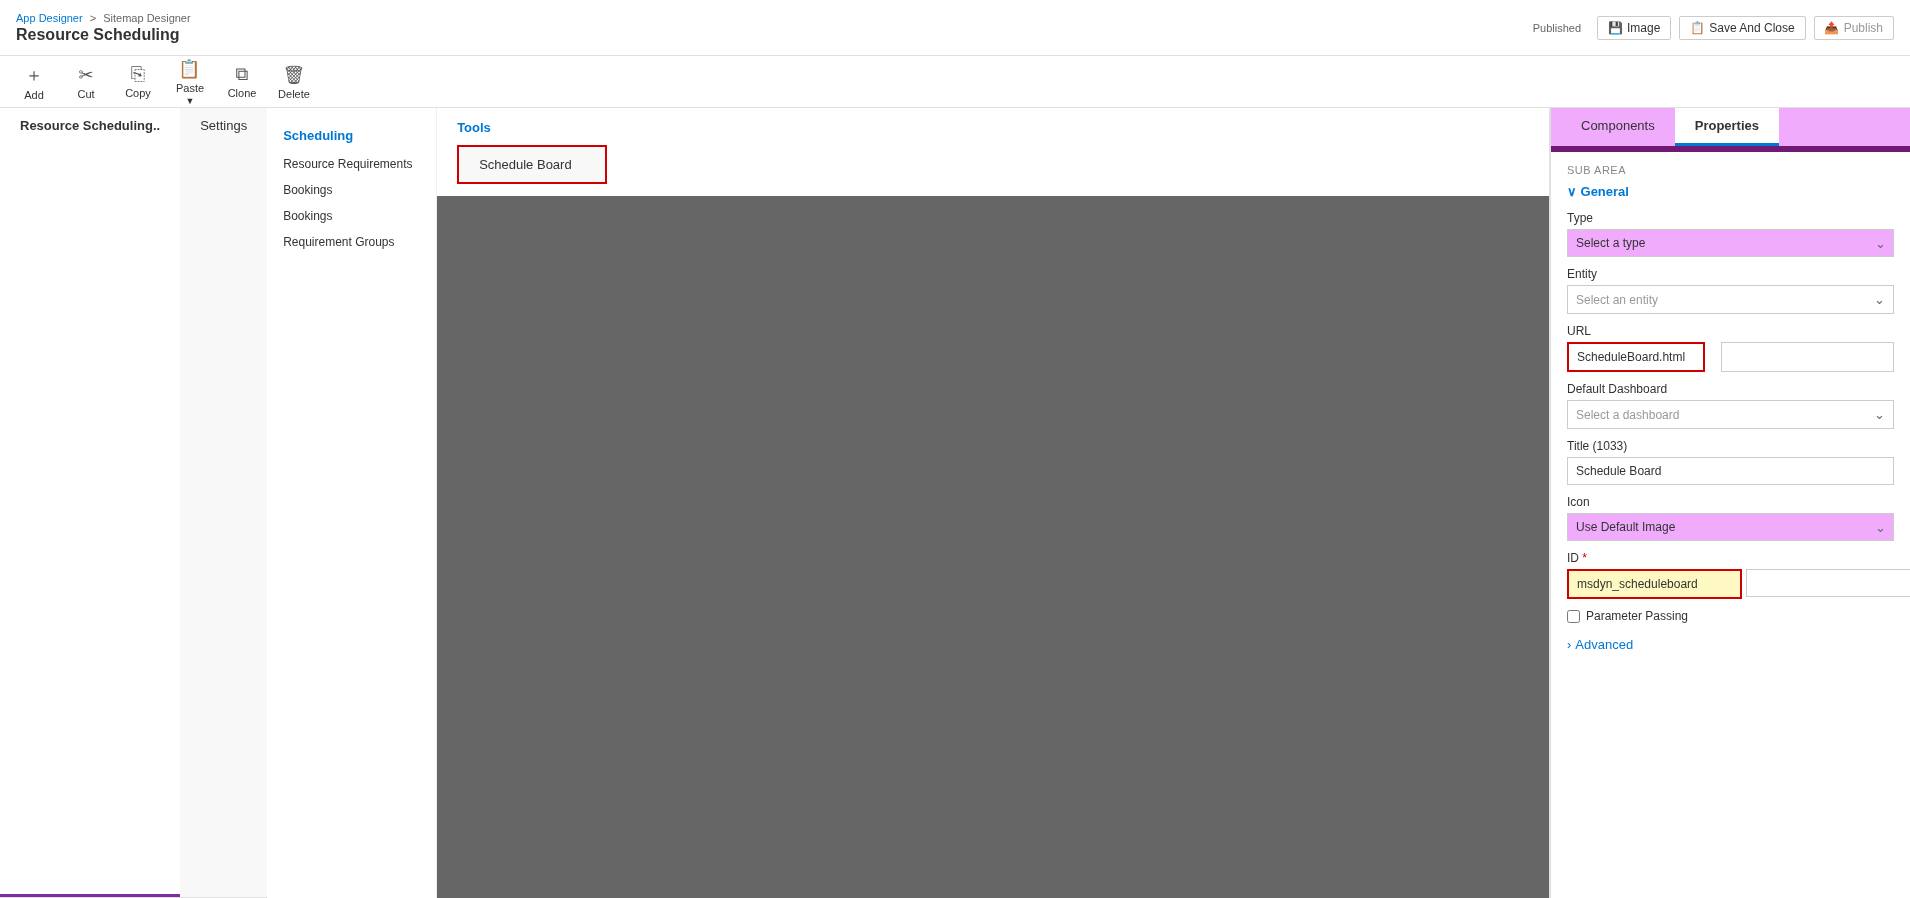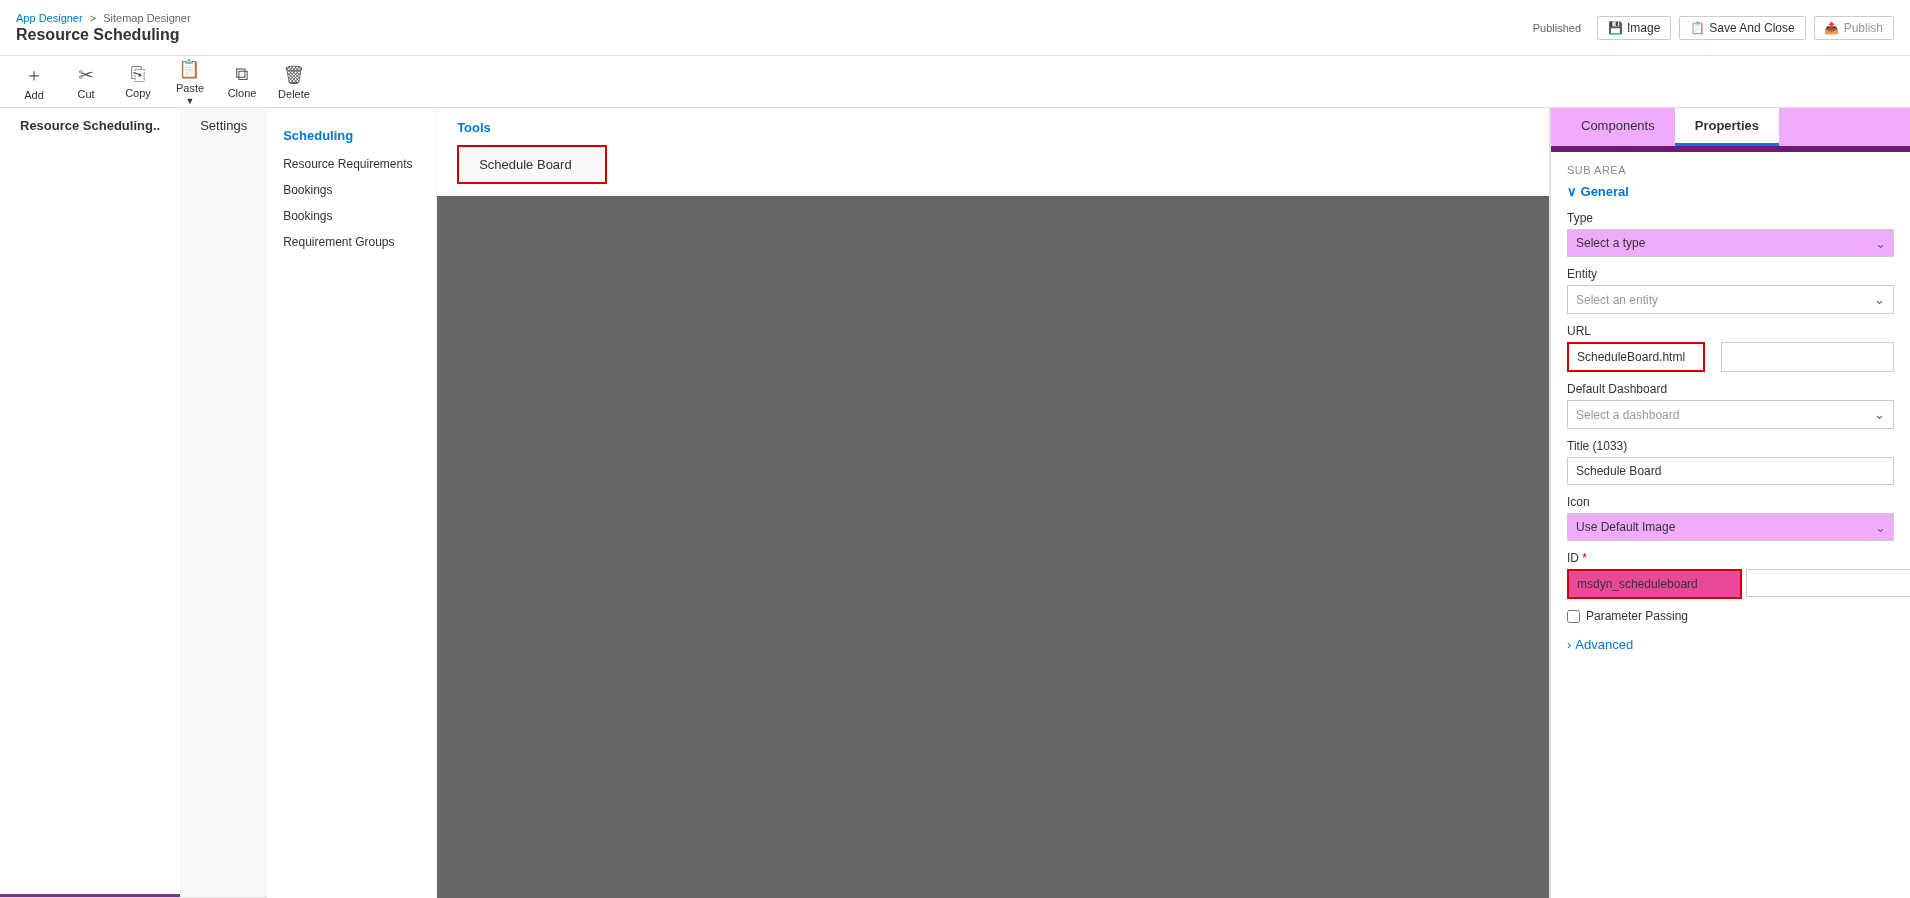--- a/index.html
+++ b/index.html
@@ -294,21 +294,21 @@
 
     .id-row {
       display: flex;
       gap: 4px;
       align-items: flex-start;
     }
     .id-input-highlighted {
       flex: 0 0 140px;
       padding: 6px 8px;
       border: 2px solid #d00000;
-      background: #ec4899;
+      background: #fef9c3;
       font-size: 12px;
       color: #333;
     }
     .id-input-second {
       flex: 1;
       padding: 6px 8px;
       border: 1px solid #ccc;
       background: #fff;
       font-size: 12px;
       color: #333;

